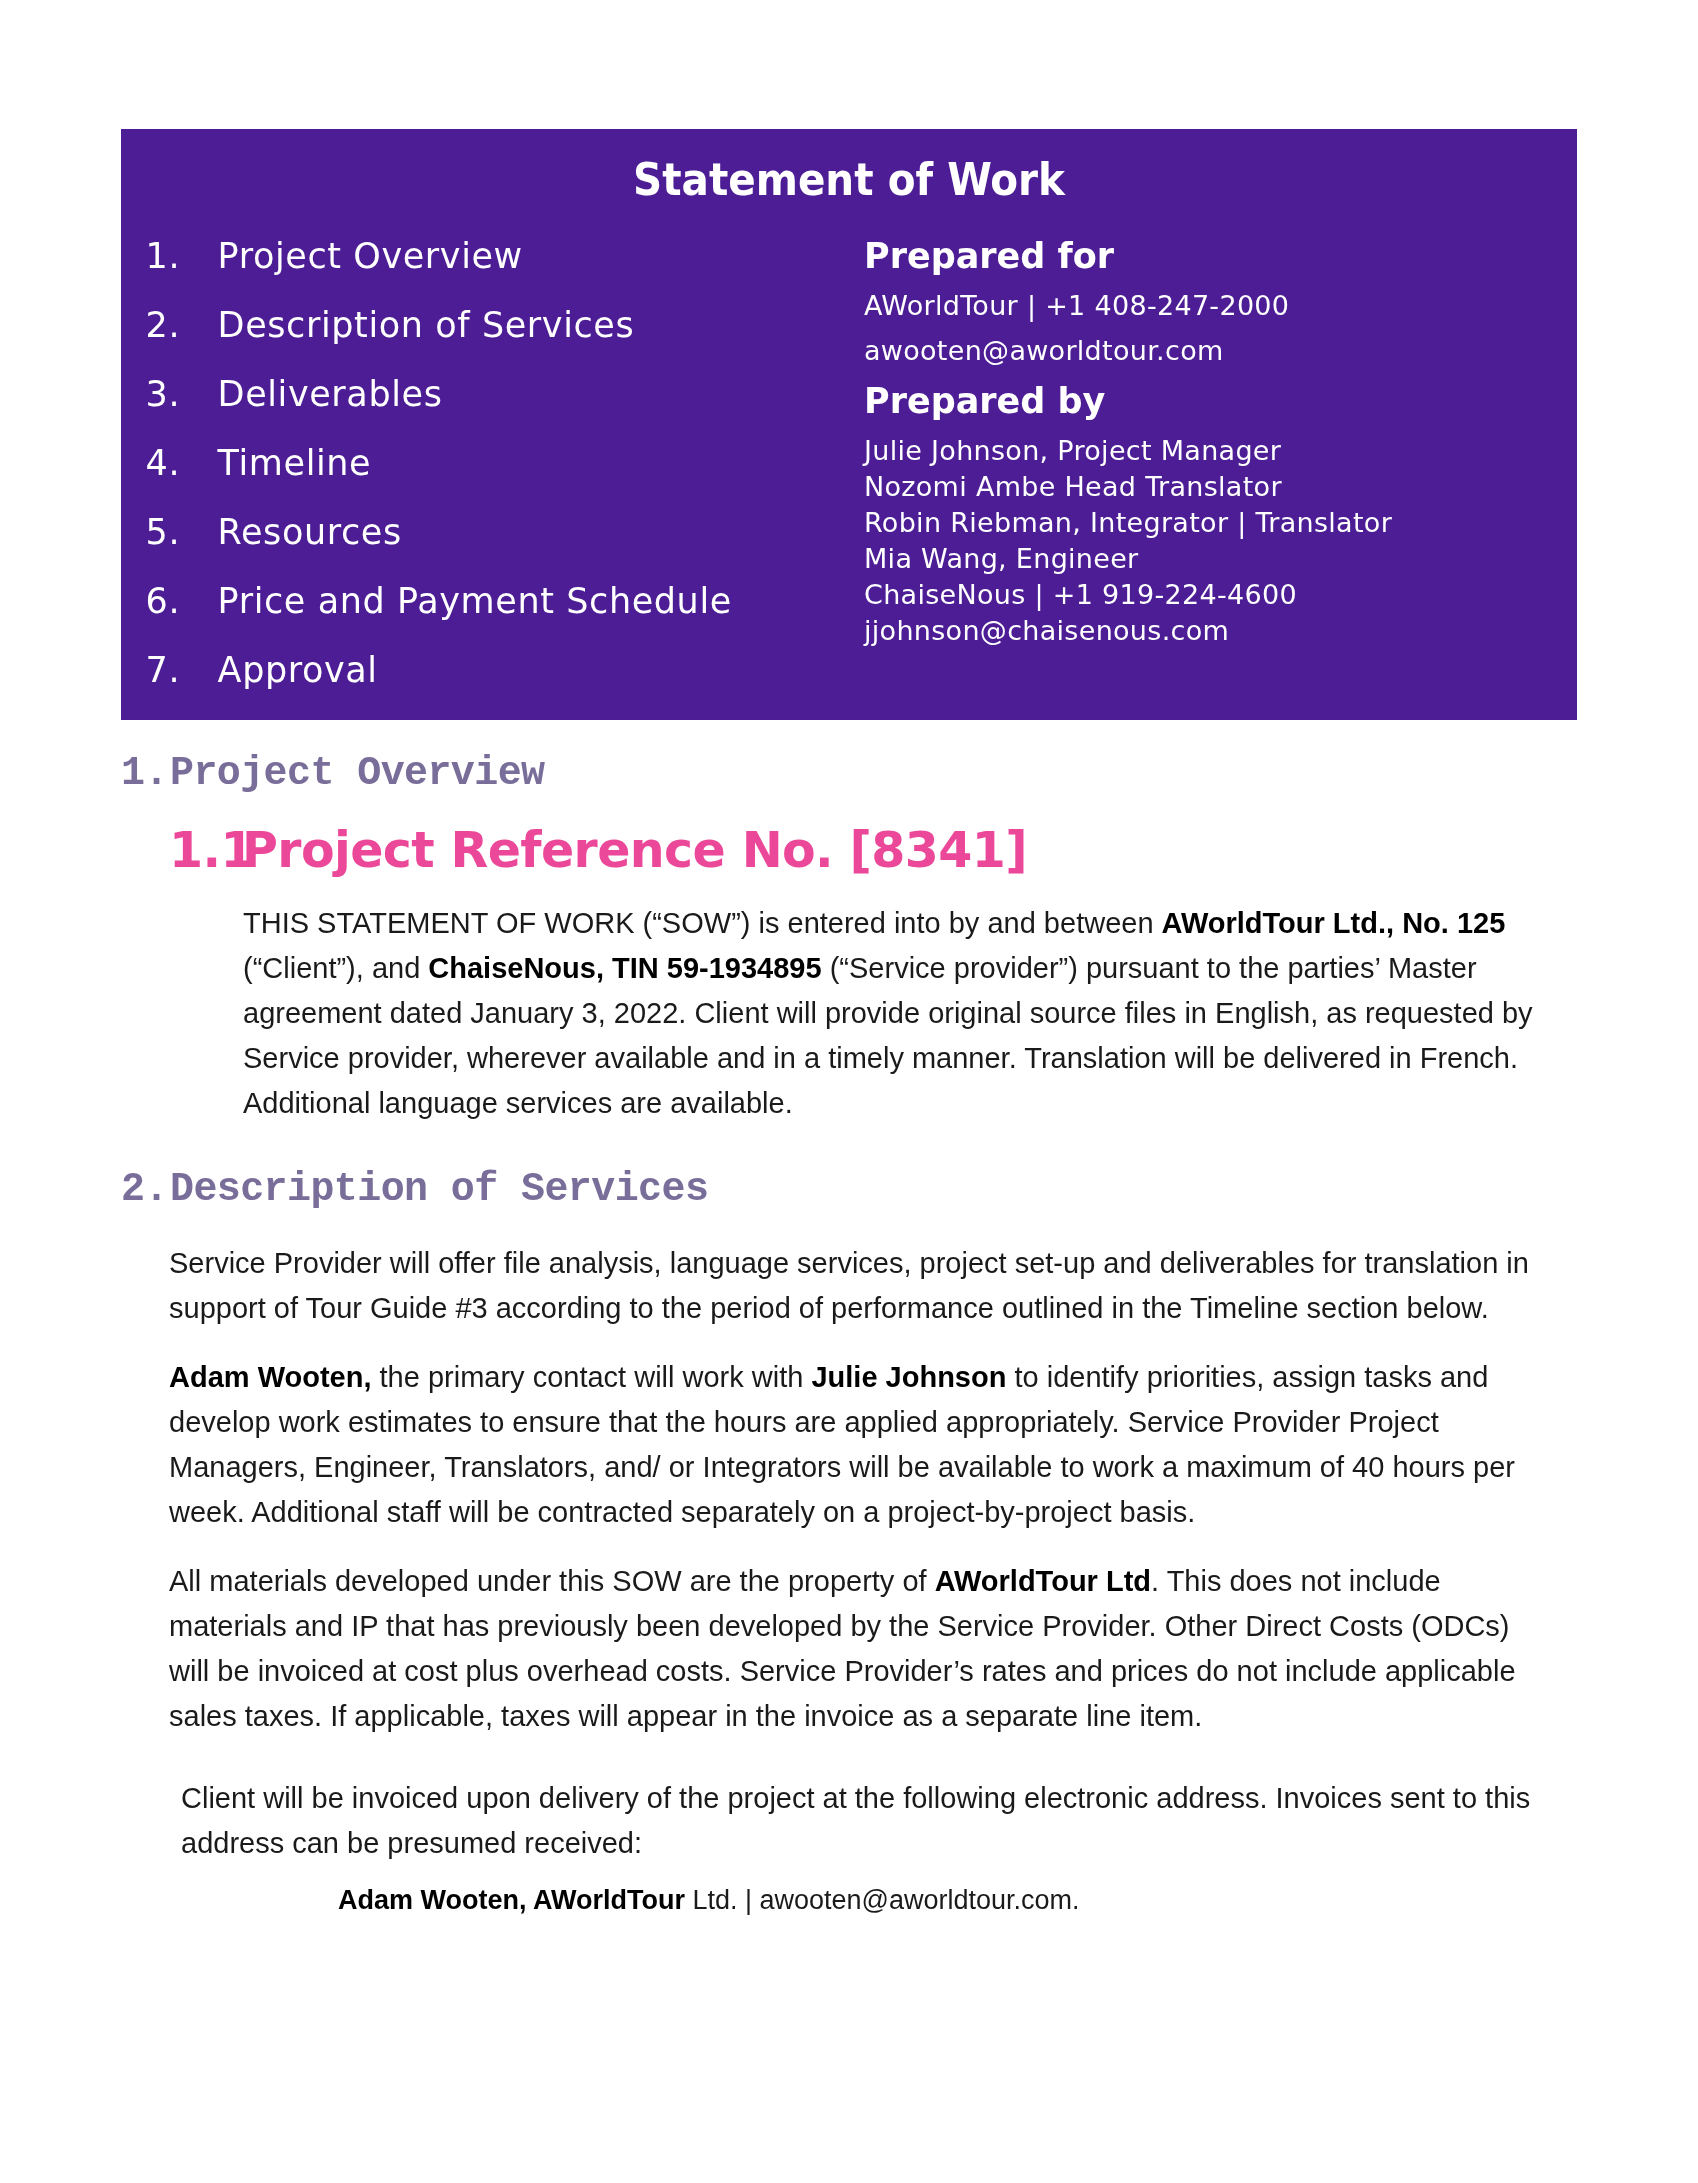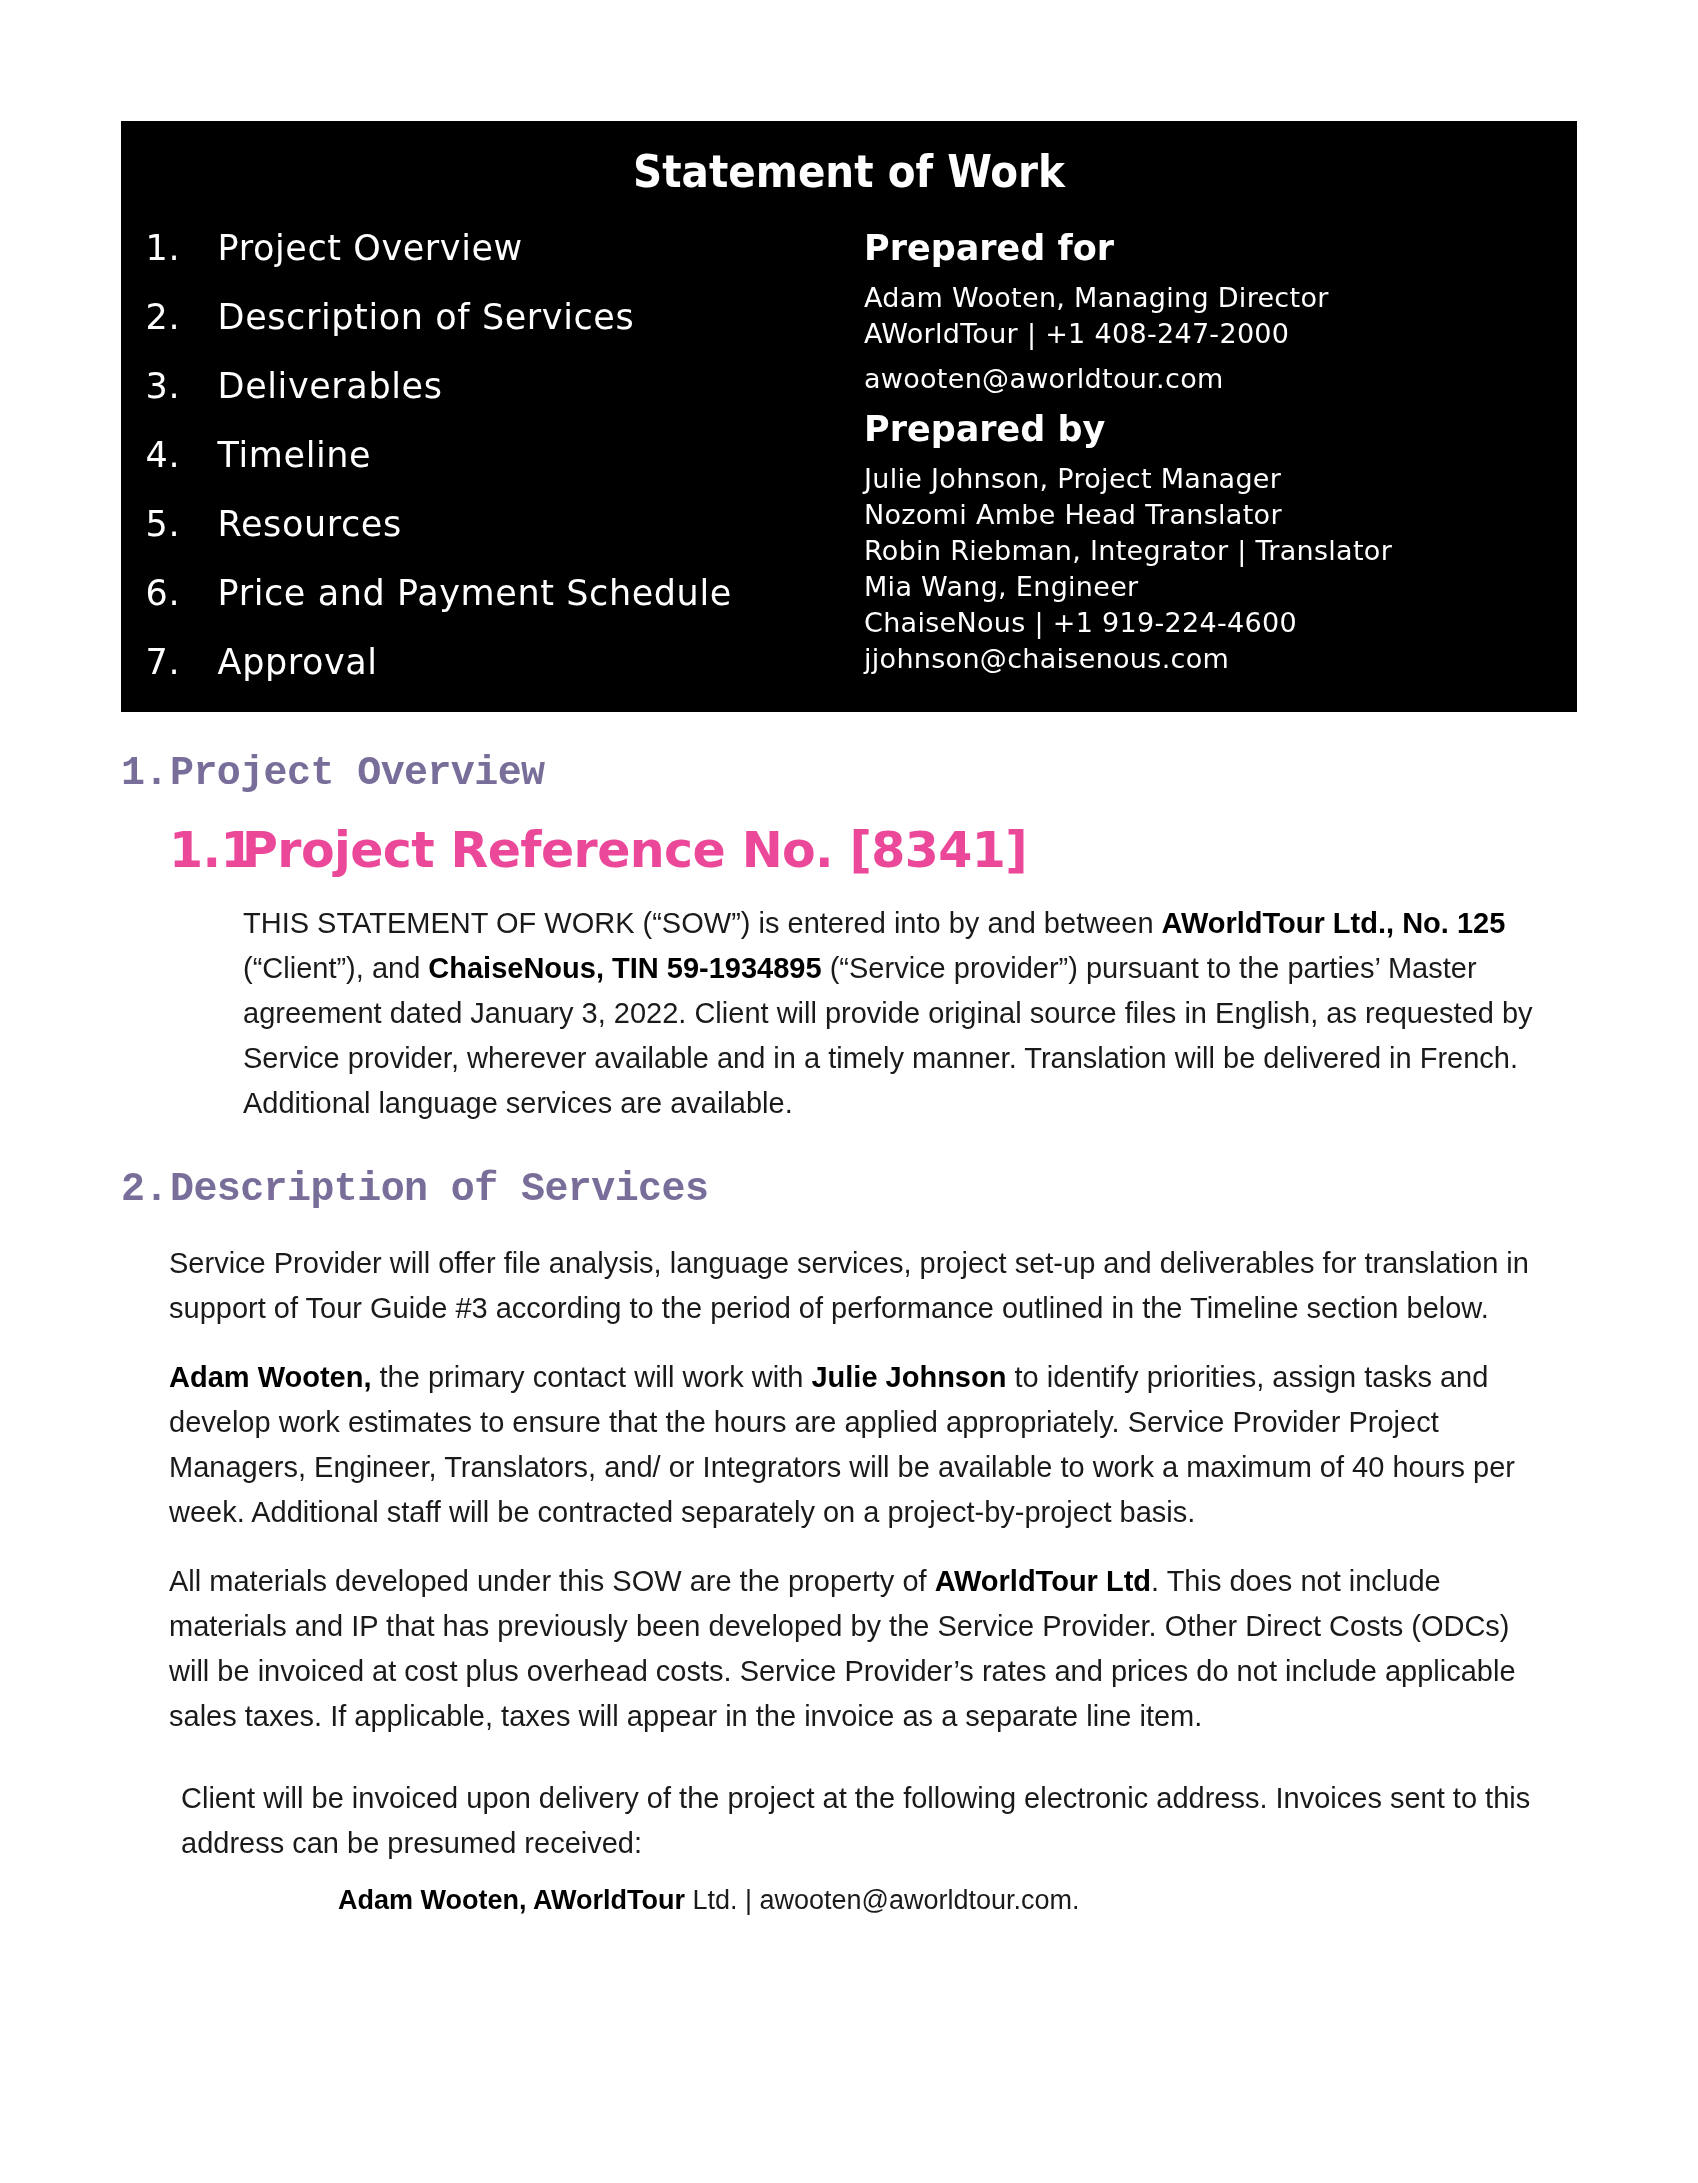--- a/index.html
+++ b/index.html
@@ -1,20 +1,20 @@
 <!DOCTYPE html>
 <html style="font-size:10.4px"><head>
 <meta charset="utf-8">
 <style>
   html, body { margin: 0; padding: 0; background: #ffffff; }
   body { width: 1698px; height: 2183px; position: relative; overflow: hidden;
          font-family: "DejaVu Sans", sans-serif; color: #1a1a1a; }
 
-  .hdr { position: absolute; left: 121px; top: 121px; width: 1456px; height: 591px;
-         background: #000000; color: #ffffff; }
+  .hdr { position: absolute; left: 121px; top: 129px; width: 1456px; height: 591px;
+         background: #4c1d95; color: #ffffff; }
   .hdr-title { position: absolute; left: 0; right: 0; top: 22px; text-align: center;
                font-family: "DejaVu Sans Condensed", "DejaVu Sans", sans-serif;
                font-weight: bold; font-size: 45px; letter-spacing: 0px; line-height: 58px; }
   .toc { position: absolute; left: 24.6px; top: 104px; margin: 0; padding: 0; list-style: none; }
   .toc li { position: relative; height: 69px; font-size: 35px; line-height: 47px;
             font-family: "DejaVu Sans", sans-serif; letter-spacing: 0.6px; }
   .toc .num { position: absolute; left: 0; top: 0; width: 65px; }
   .toc .lbl { position: absolute; left: 72px; top: 0; white-space: nowrap; }
 
   .prep { position: absolute; left: 743px; top: 104px; width: 686px; }
@@ -76,21 +76,20 @@
       </li>
     <li>
         <span class="num">7.</span>
         <span class="lbl">Approval</span>
       </li>
   </ul>
 
   <div class="prep">
     <div class="prep-h">Prepared for</div>
     <div class="gap-s"></div>
-    <div class="prep-line">Adam Wooten, Managing Director</div>
     <div class="prep-line">AWorldTour | +1 408-247-2000</div>
     <div class="gap-s"></div>
     <div class="prep-line">awooten@aworldtour.com</div>
     <div class="gap-m"></div>
     <div class="prep-h">Prepared by</div>
     <div class="gap-s"></div>
     <div class="prep-line">Julie Johnson, Project Manager</div>
     <div class="prep-line">Nozomi Ambe Head Translator</div>
     <div class="prep-line">Robin Riebman, Integrator | Translator</div>
     <div class="prep-line">Mia Wang, Engineer</div>

